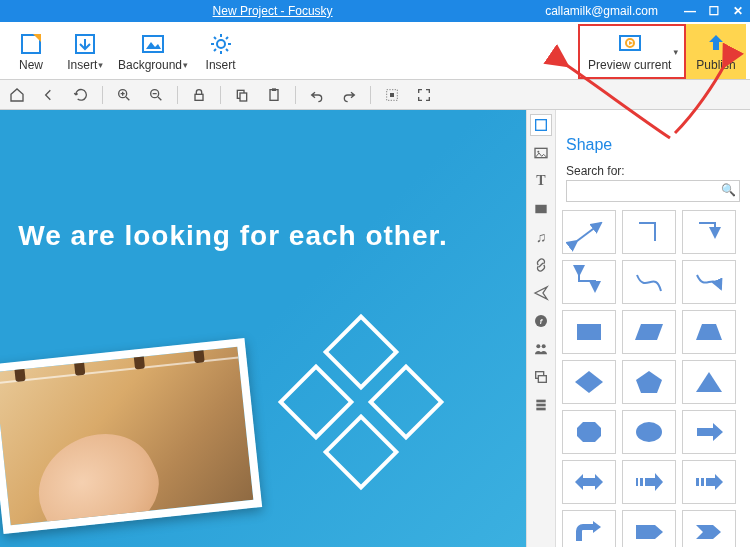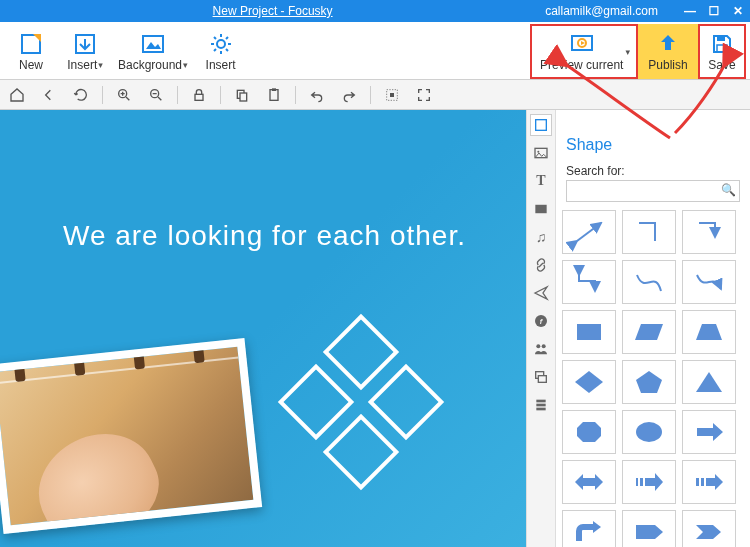--- a/index.html
+++ b/index.html
@@ -24,21 +24,21 @@
   .spacer { flex: 1; }
 
   
   .toolbar2 { height: 30px; background: #f4f4f4; border-bottom: 1px solid #d0d0d0; display: flex; align-items: center; padding: 0 6px; gap: 10px; }
   .toolbar2 .tb { width: 22px; height: 22px; display: flex; align-items: center; justify-content: center; color: #555; }
   .toolbar2 .sep { width: 1px; height: 18px; background: #ccc; }
 
   
   .main { position: absolute; top: 110px; bottom: 0; left: 0; right: 0; display: flex; }
   .canvas { flex: 1; background: linear-gradient(135deg, #2aa0d8 0%, #2aa0d8 50%, #3bb0e0 100%); position: relative; overflow: hidden; }
-  .canvas-text { position: absolute; top: 110px; left: 0; right: 60px; text-align: right; color: #fff; font-size: 28px; font-weight: 400; letter-spacing: 1px; }
+  .canvas-text { position: absolute; top: 110px; left: 0; right: 60px; text-align: center; color: #fff; font-size: 28px; font-weight: 700; letter-spacing: 1px; }
   .diamonds { position: absolute; bottom: 30px; right: 60px; }
   .diamonds svg { display:block; }
   .photo { position: absolute; left: -6px; bottom: 26px; width: 260px; height: 170px; background: linear-gradient(135deg,#e8c896 0%, #d9aa6a 40%, #b58753 70%, #8f6a42 100%); border: 8px solid #fff; transform: rotate(-6deg); box-shadow: 0 4px 12px rgba(0,0,0,0.3); overflow:hidden; }
   .photo::before { content:""; position:absolute; left:0; right:0; top:10px; height:2px; background:rgba(255,255,255,0.6);}
   .clip { position:absolute; top:-12px; width:10px; height:24px; background:#5a3a1f; border-radius:3px;}
   .clip.c1{left:20px;} .clip.c2{left:80px;} .clip.c3{left:140px;} .clip.c4{left:200px;}
   .hand { position:absolute; bottom:-20px; left:30px; width:120px; height:100px; background: radial-gradient(ellipse at 40% 40%, #f5d0b0 0%, #e8b88f 60%, #d9a070 100%); border-radius:50% 50% 40% 40%; transform:rotate(-20deg);}
 
   
   .strip { width: 30px; background: #f4f4f4; border-left: 1px solid #ddd; border-right: 1px solid #ddd; display: flex; flex-direction: column; align-items: center; padding-top: 4px; gap: 6px; }
@@ -131,30 +131,20 @@
     <span class="caret">▾</span>
   </div>
   <div class="rbtn highlight-yellow" style="min-width:60px">
     <span class="ico">
         <svg viewBox="0 0 24 24">
           <path d="M12 3l7 7h-4v8h-6v-8H5z" fill="#1e88e5"></path>
         </svg>
       </span>
     <span class="lbl">Publish</span>
   </div>
-  <div class="rbtn highlight-red" style="min-width:48px">
-    <span class="ico">
-        <svg viewBox="0 0 24 24">
-          <path d="M4 4h13l3 3v13H4z" fill="none" stroke="#1e88e5" stroke-width="2"></path>
-          <rect x="7" y="4" width="8" height="5" fill="#1e88e5"></rect>
-          <rect x="7" y="13" width="10" height="7" fill="none" stroke="#1e88e5" stroke-width="1.5"></rect>
-        </svg>
-      </span>
-    <span class="lbl">Save</span>
-  </div>
 </div>
 
 <div class="toolbar2">
   <div class="tb">
       <svg width="16" height="16" viewBox="0 0 24 24">
         <path d="M3 11l9-8 9 8v10H3z" fill="none" stroke="#555" stroke-width="2"></path>
       </svg>
     </div>
   <div class="tb">
       <svg width="16" height="16" viewBox="0 0 24 24">

